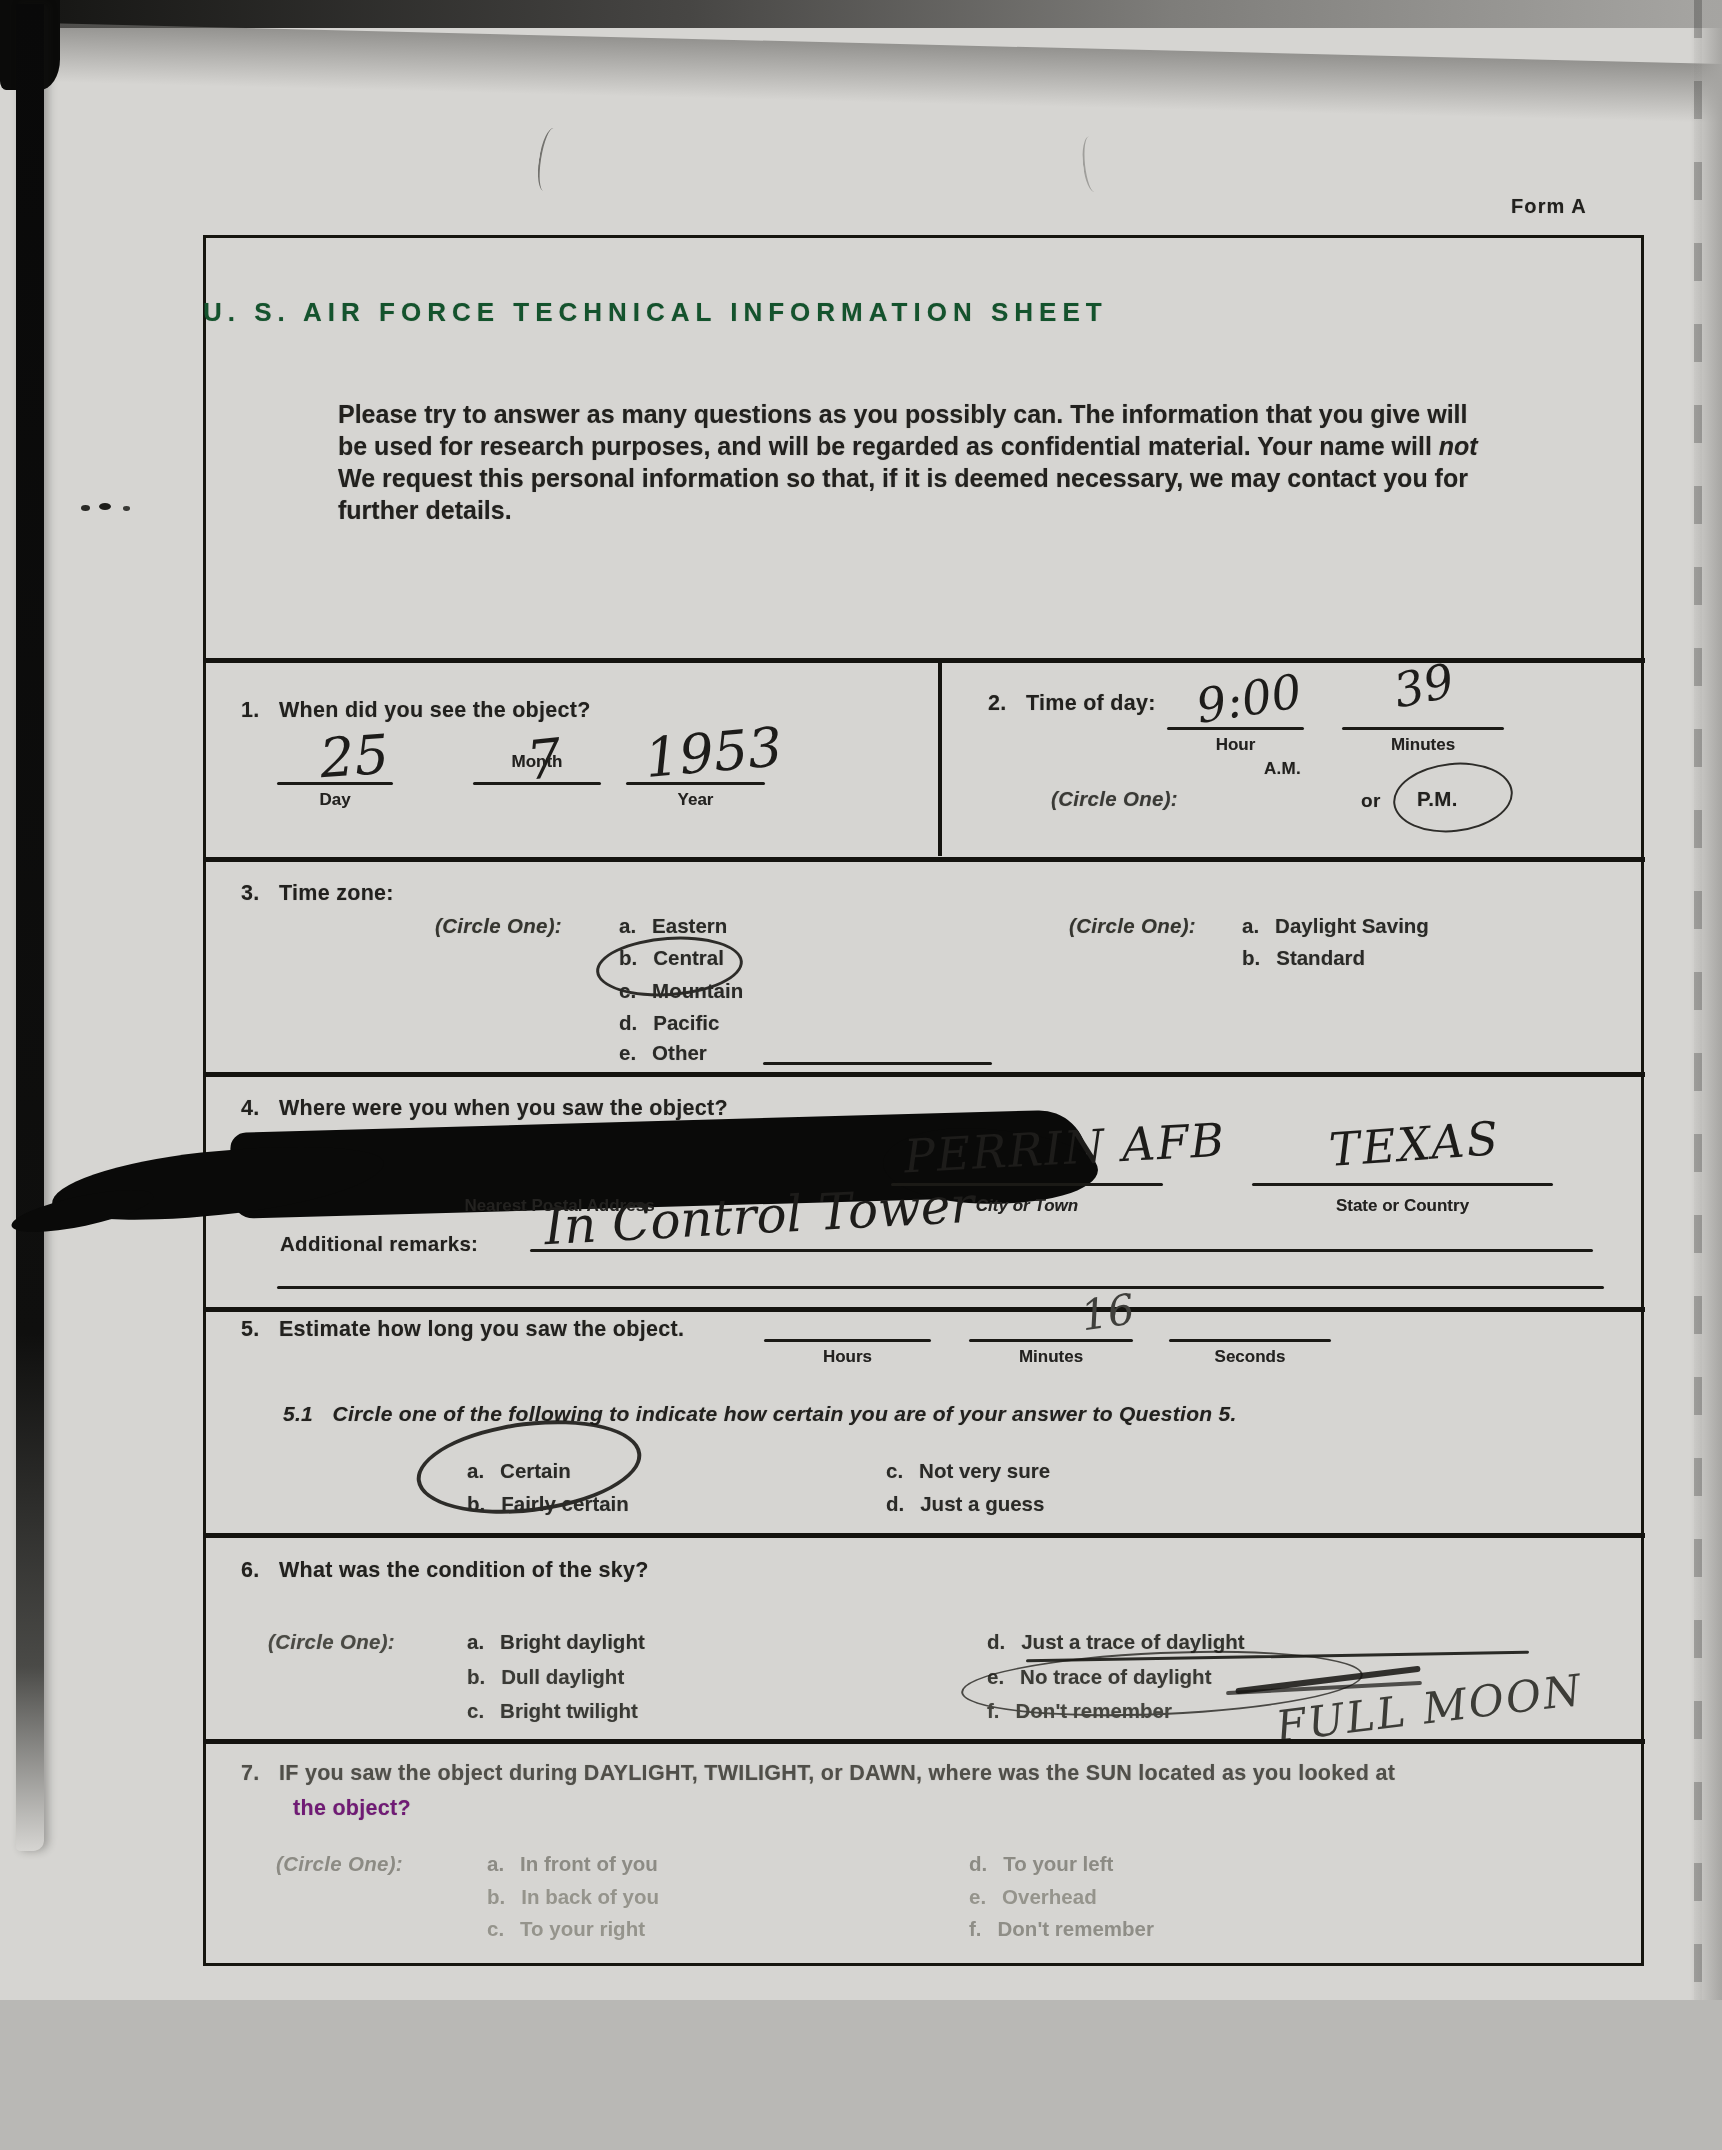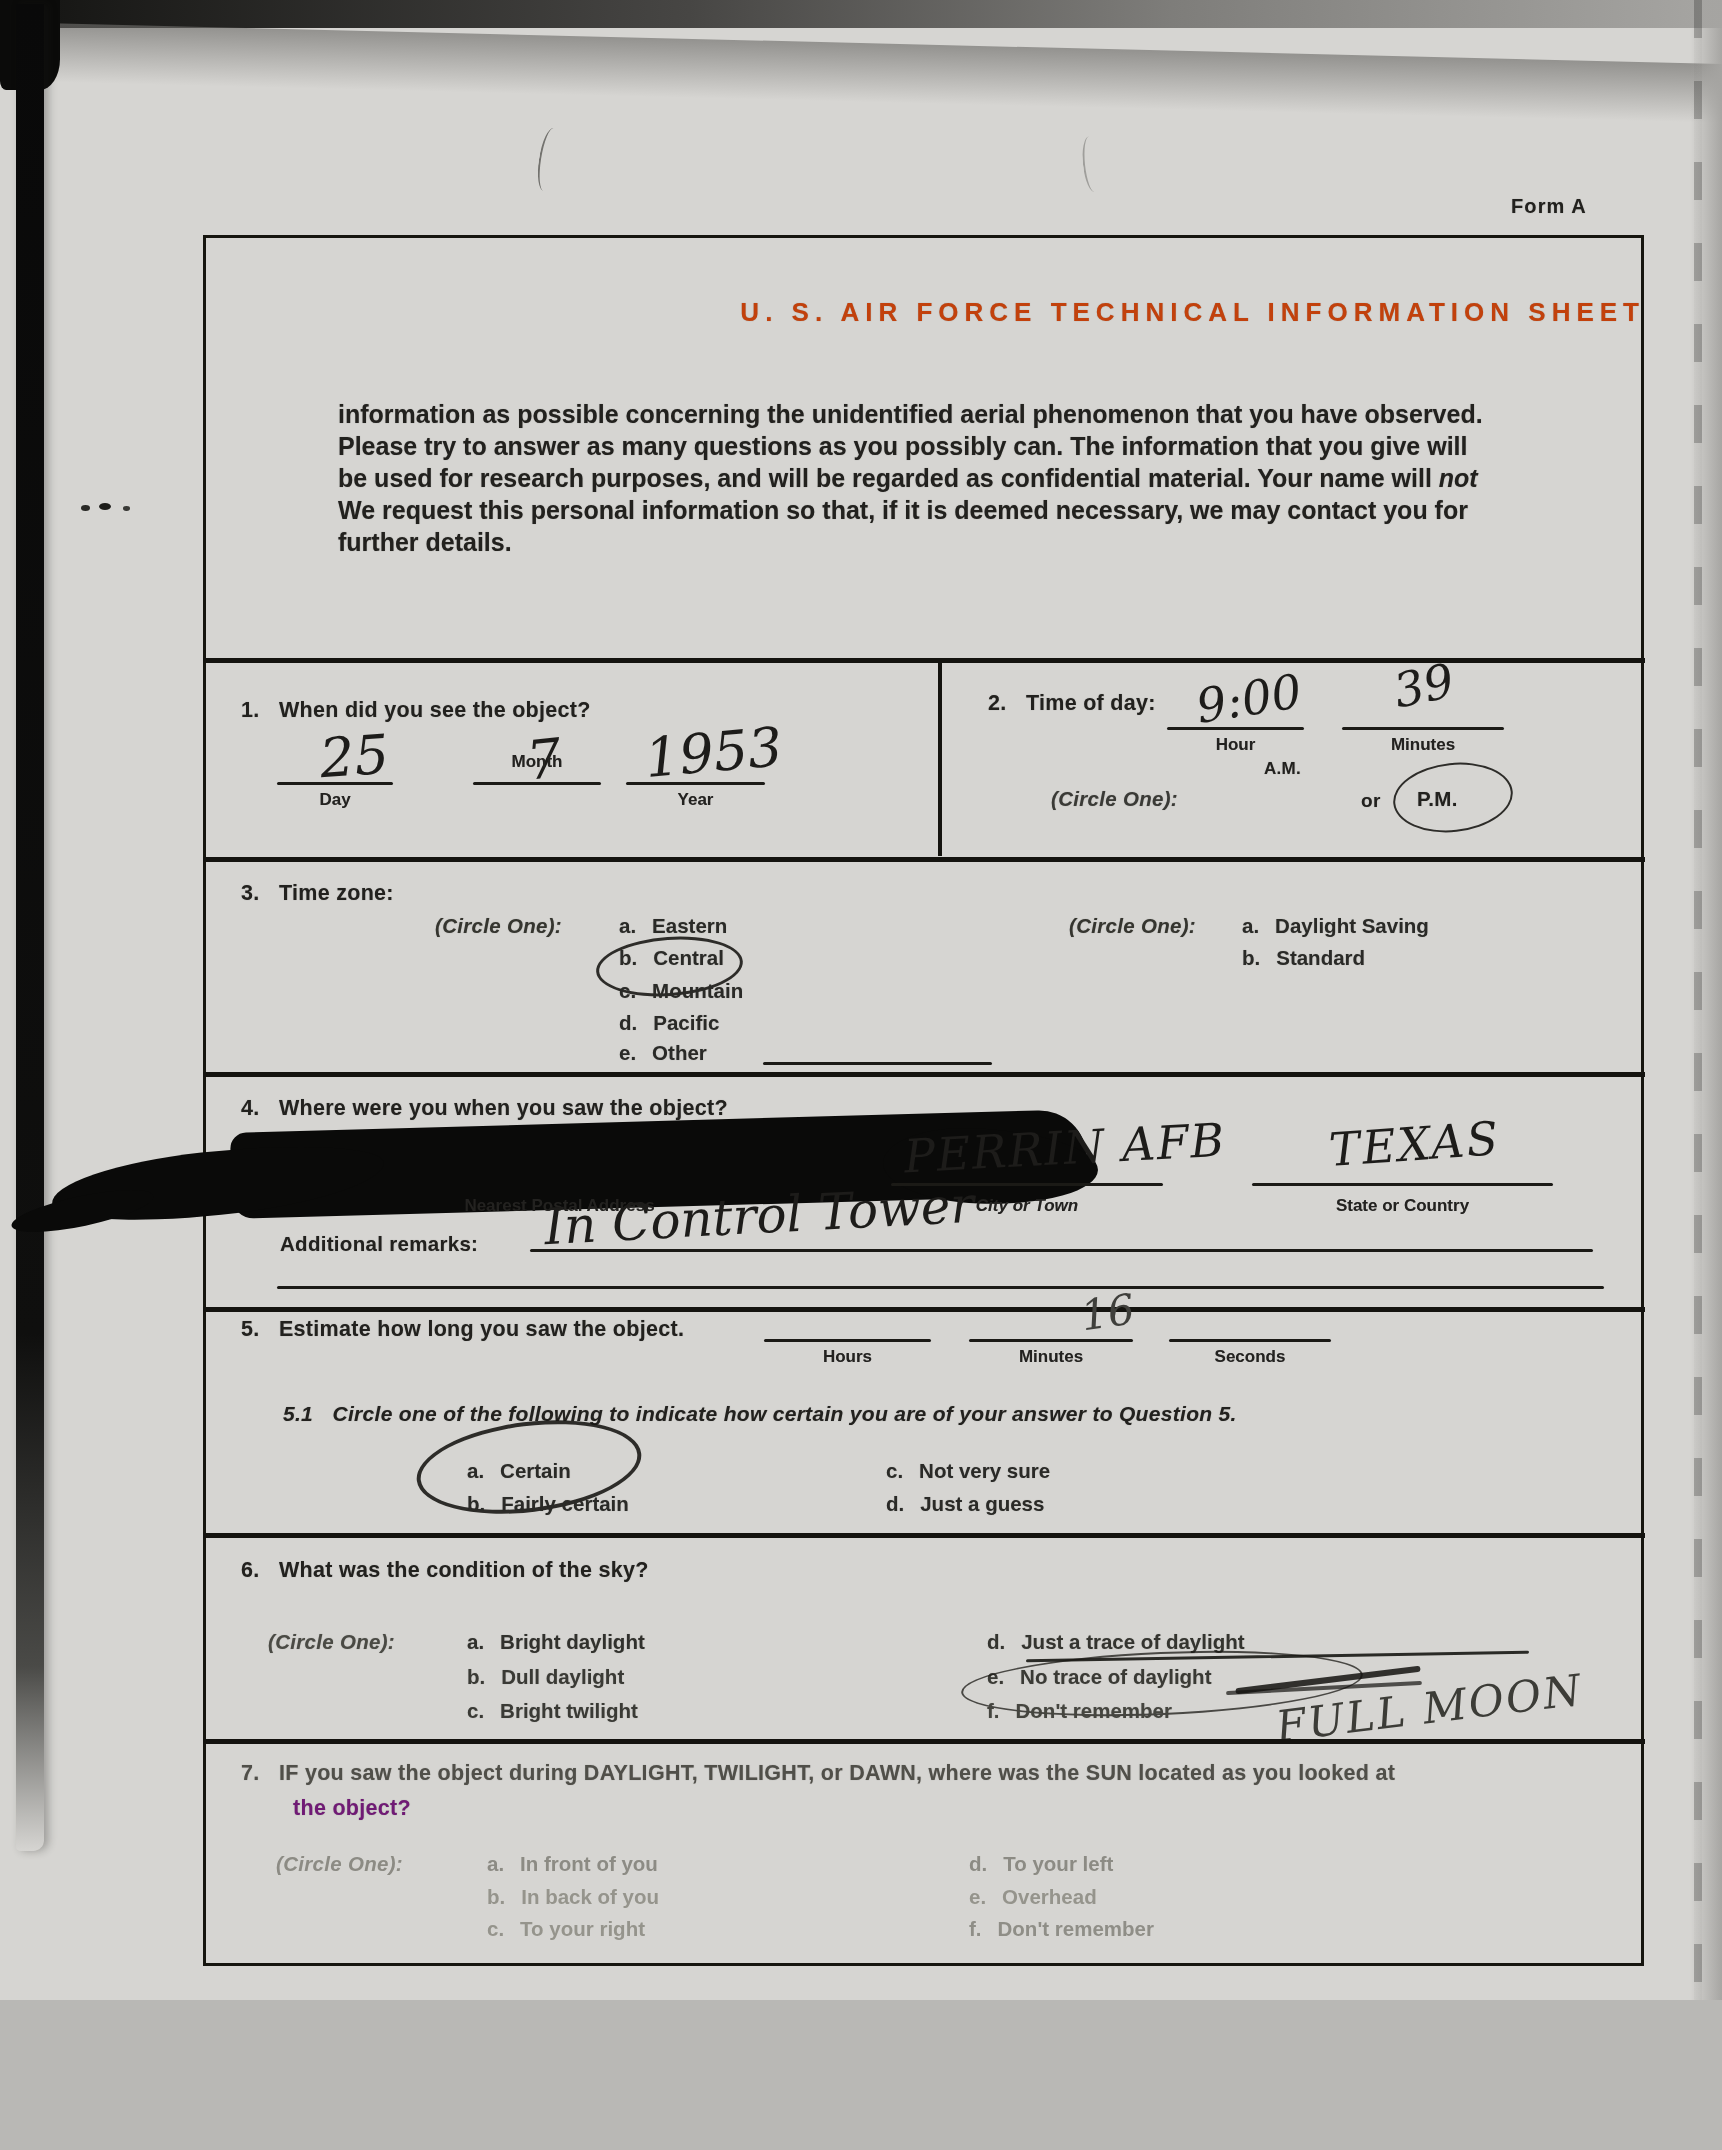--- a/index.html
+++ b/index.html
@@ -36,24 +36,23 @@
     <div style="position:absolute;left:18.3px;top:1.1px;width:12px;height:7px;background:#1d1d1a;border-radius:50%;"></div>
     <div style="position:absolute;left:42px;top:4.3px;width:6.5px;height:4.8px;background:#3a3a36;border-radius:50%;"></div>
   </div>
   <div style="position:absolute;left:539px;top:128px;width:21.5px;height:64px;border-left:2.7px solid #52514d;border-radius:50%/60%;transform:rotate(9deg);opacity:.75;"></div>
   <div style="position:absolute;left:1083px;top:136px;width:19.4px;height:56px;border-left:2.2px solid #6a6965;border-radius:50%/60%;transform:rotate(-6deg);opacity:.5;"></div>
 
   <div class="pt" style="left:1511px;top:195px;font-size:20px;letter-spacing:1.1px;">Form A</div>
 
   <div style="position:absolute;left:203px;top:235px;width:1435px;height:1725px;border:3.2px solid #16150f;"></div>
 
-  <div class="pt" style="left:203px;top:297px;width:1442px;text-align:right;font-size:26px;letter-spacing:6px;color:#c2410c;">U. S. AIR FORCE TECHNICAL INFORMATION SHEET</div>
+  <div class="pt" style="left:203px;top:297px;width:1442px;text-align:left;font-size:26px;letter-spacing:6px;color:#14532d;">U. S. AIR FORCE TECHNICAL INFORMATION SHEET</div>
 
   <div style="position:absolute;left:338px;top:398px;width:1233px;font-weight:700;font-size:25px;line-height:32px;color:#22211e;text-shadow:0 0 1.1px rgba(25,24,20,.3);">
-    <div>information as possible concerning the unidentified aerial phenomenon that you have observed.</div>
     <div>Please try to answer as many questions as you possibly can.  The information that you give will</div>
     <div><span>be used for research purposes, and will be regarded as confidential material.  Your name will</span> <span class="it">not</span></div>
     <div>We request this personal information so that, if it is deemed necessary, we may contact you for</div>
     <div>further details.</div>
   </div>
 
   <div class="divh" style="top:658px;"></div>
 
   <div>
     <div class="pt row" style="left:241px;top:698px;">

